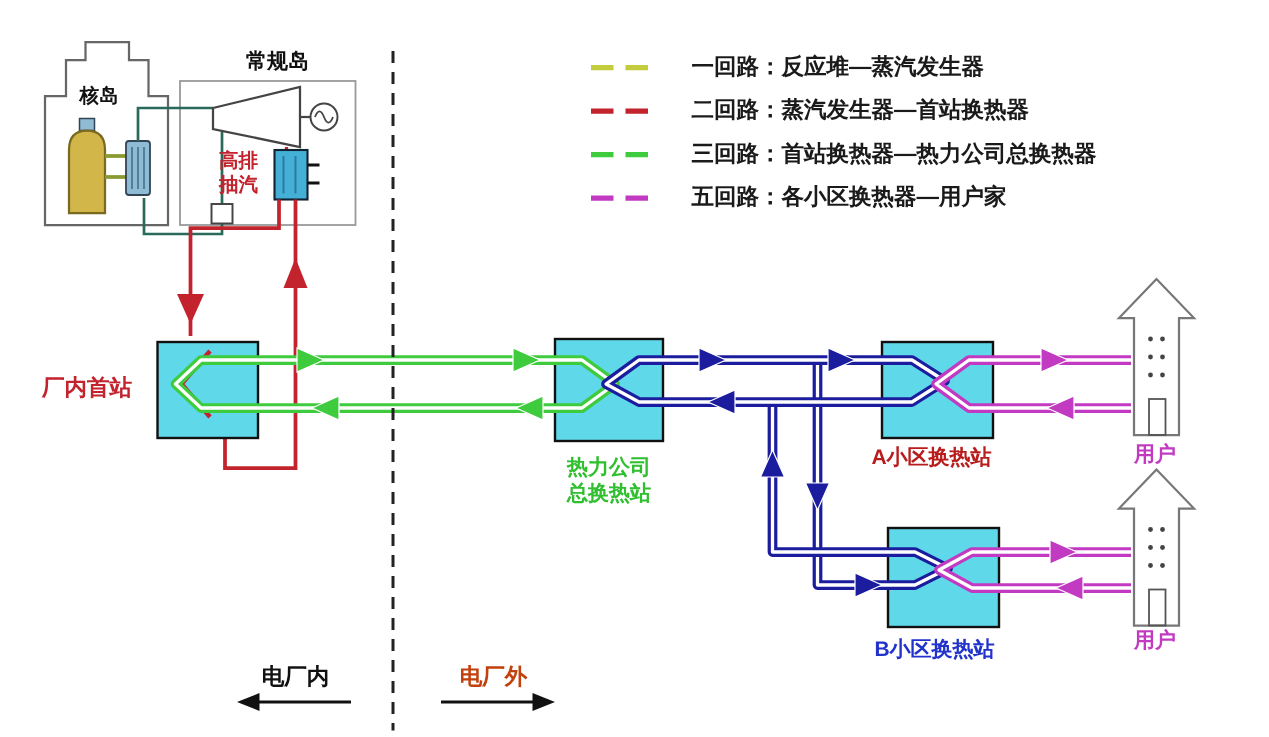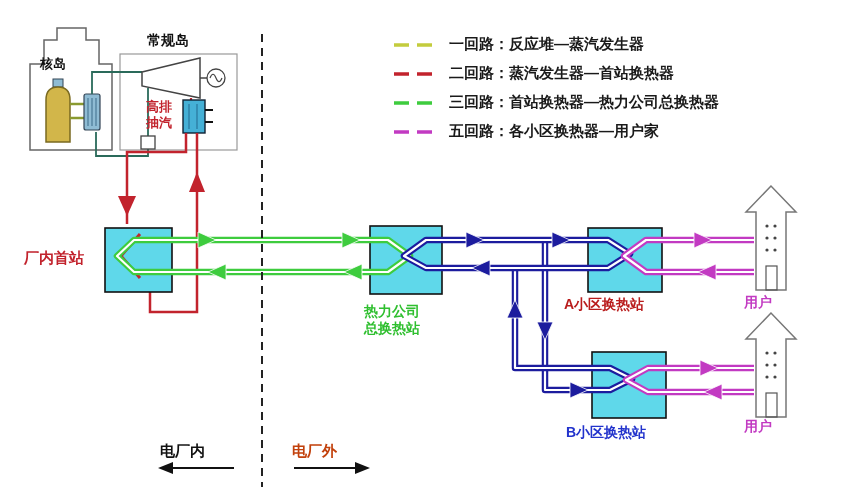--- a/index.html
+++ b/index.html
@@ -10,34 +10,34 @@
   .outline{fill:none;stroke:#666;stroke-width:1.5}
   .hx{fill:#5fd8ea;stroke:#111;stroke-width:1.6}
   .p3o{stroke:#3ecc3e;stroke-width:6.5;fill:none;stroke-linejoin:round;stroke-linecap:butt}
   .p4o{stroke:#1c1c9e;stroke-width:6.5;fill:none;stroke-linejoin:round}
   .p5o{stroke:#c23ac2;stroke-width:6.5;fill:none;stroke-linejoin:round}
   .pi{stroke:#fff;stroke-width:2.2;fill:none;stroke-linejoin:round}
   .a3{fill:#3ecc3e;stroke:#fff;stroke-width:0.8}
   .a4{fill:#1c1c9e;stroke:#fff;stroke-width:0.8}
   .a5{fill:#c23ac2;stroke:#fff;stroke-width:0.8}
   .a2{fill:#c2232d}
-  .lbl{position:absolute;font-weight:bold;white-space:pre-line;}
+  .lbl{position:absolute;font-weight:bold;white-space:pre-line;text-align:center}
   #lbl-nuclear{left:40px;top:55px;width:52px;font-size:13px;color:#111}
   #lbl-conv{left:147px;top:32px;width:76px;font-size:14px;color:#111}
   #lbl-extract{left:146px;top:99px;font-size:13px;color:#c2232d;line-height:16px;text-align:center}
   #lbl-first{left:24px;top:249px;width:68px;font-size:15px;color:#c2232d}
   #lbl-thermal{left:364px;top:303px;width:84px;font-size:14px;color:#2fbf2f;line-height:17px}
   #lbl-a{left:564px;top:296px;width:114px;font-size:14px;color:#b91c1c}
   #lbl-b{left:566px;top:424px;width:114px;font-size:14px;color:#2233cc}
   #lbl-usera{left:744px;top:294px;width:52px;font-size:14px;color:#c23ac2}
   #lbl-userb{left:744px;top:418px;width:52px;font-size:14px;color:#c23ac2}
   #lbl-inside{left:160px;top:442px;width:74px;font-size:15px;color:#111}
   #lbl-outside{left:292px;top:442px;width:74px;font-size:15px;color:#c2410c}
   .legend{position:absolute;left:394px;top:30px}
-  .legend-row{display:flex;align-items:center;height:29px;gap:9px}
+  .legend-row{display:flex;align-items:center;height:29px;gap:21px}
   .legend-text{font-size:15px;font-weight:bold;color:#1a1a1a;white-space:nowrap}
 </style>
 </head>
 <body>
 
 <div class="canvas">
 
   <svg viewBox="0 0 846 491" width="846" height="491">
 
     <g>

